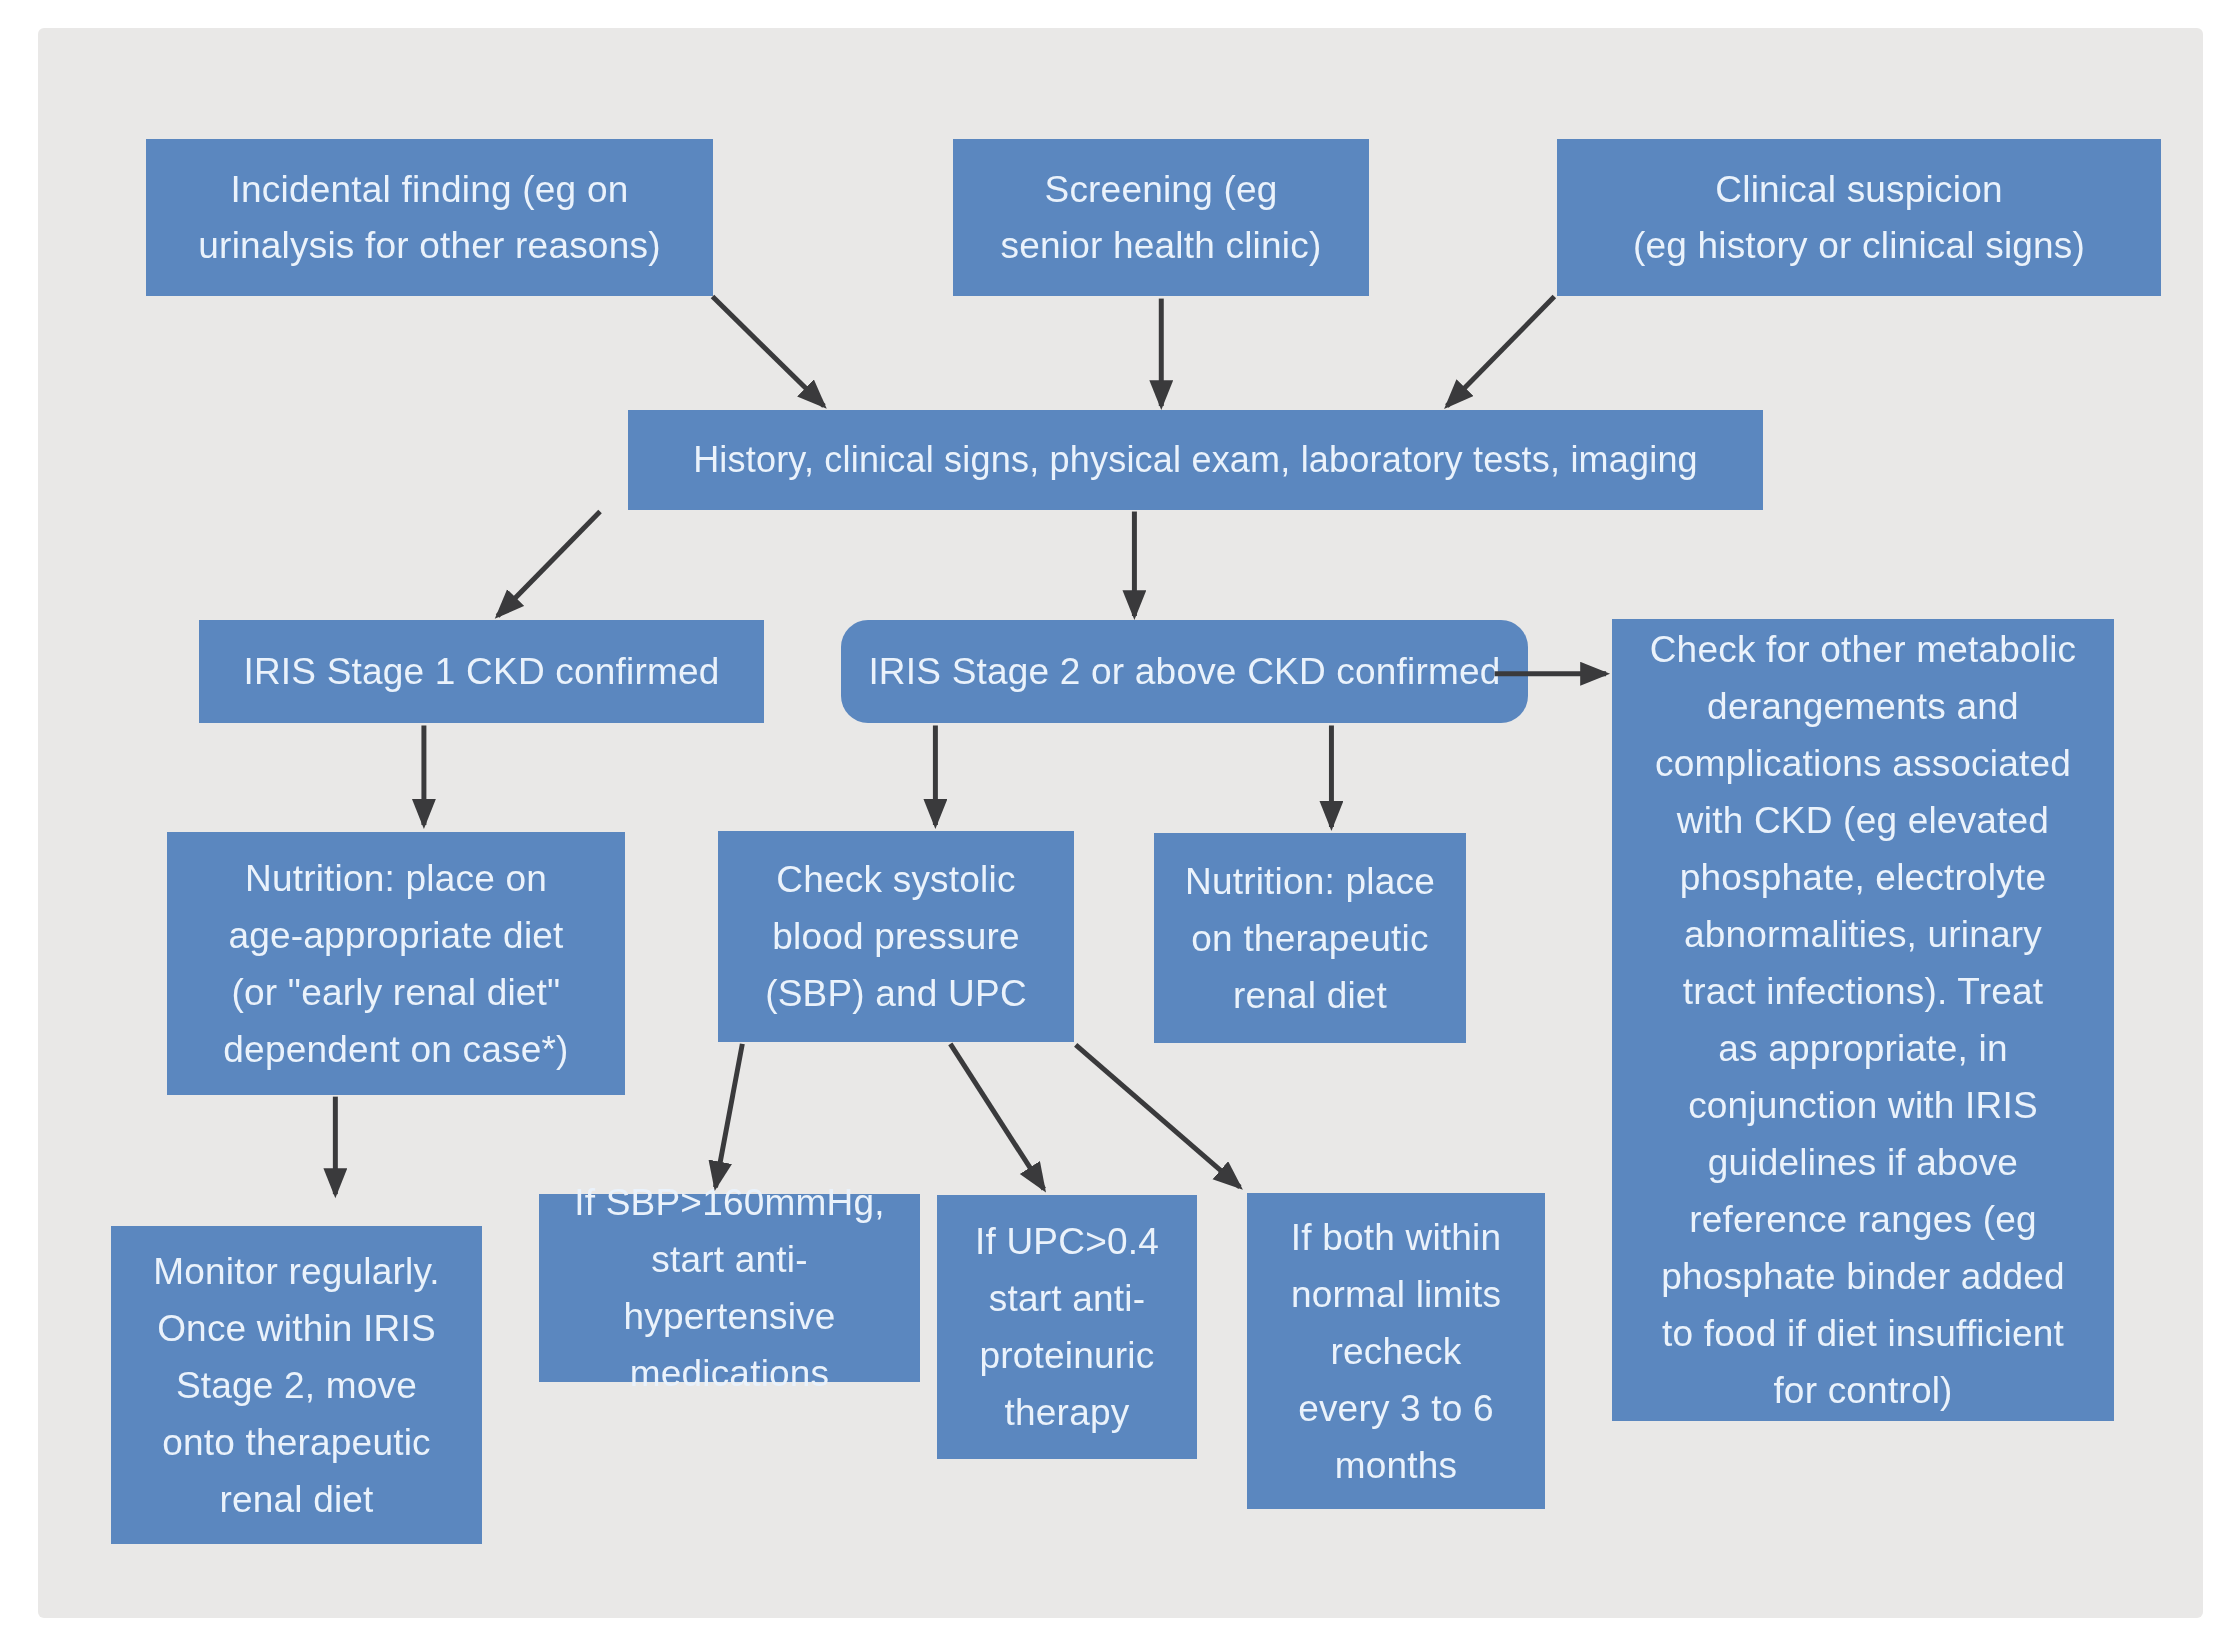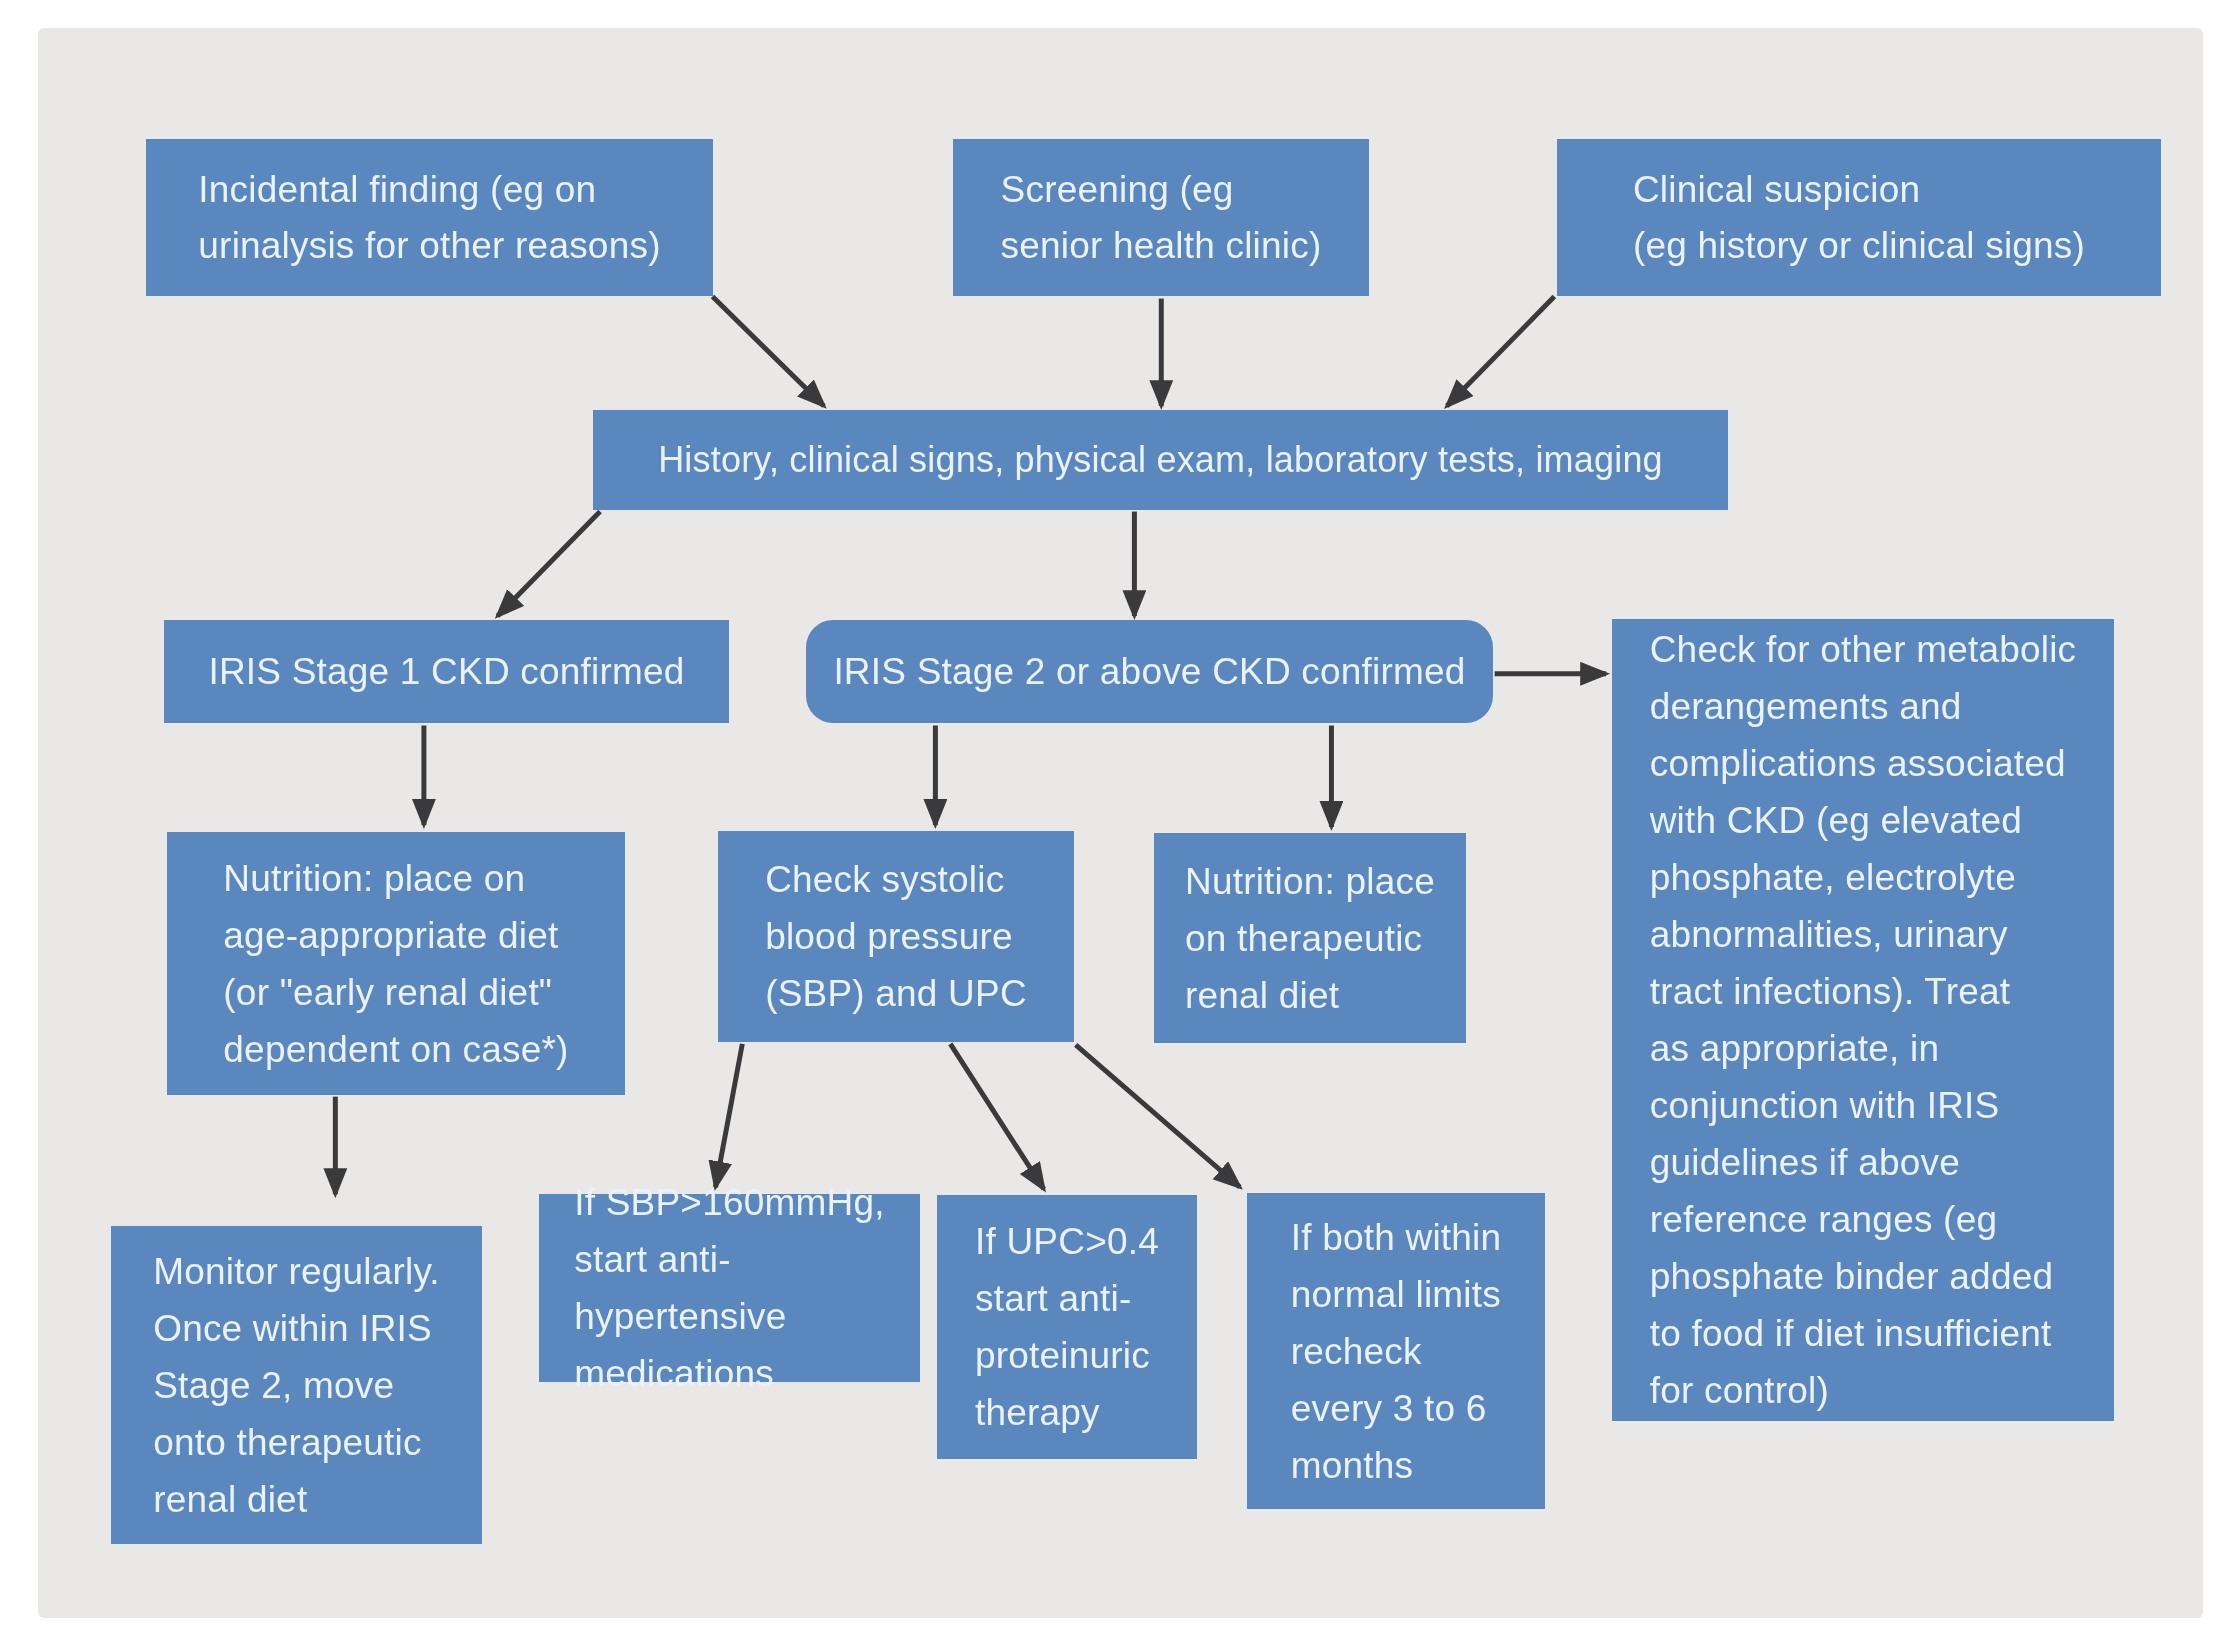--- a/index.html
+++ b/index.html
@@ -22,28 +22,28 @@
     position:absolute;
     left:38px;top:28px;width:2165px;height:1590px;
     background:var(--panel_bg);
     border-radius:6px;
   }
   .node{
     position:absolute;
     background:var(--node_fill);
     color:var(--node_text);
     display:flex;align-items:center;justify-content:center;
-    text-align:left;
+    text-align:center;
     white-space:pre-line;
     font-size:37px;
     line-height:56px;
     font-weight:300;
     letter-spacing:0.2px;
   }
-  .node.oneline{white-space:nowrap;}
+  .node.oneline{white-space:nowrap;margin-left:35px;}
   
   .n-incidental{left:146px;top:139px;width:567px;height:157px;}
   .n-screening{left:953px;top:139px;width:416px;height:157px;}
   .n-suspicion{left:1557px;top:139px;width:604px;height:157px;}
   .n-workup{left:593px;top:410px;width:1135px;height:100px;font-size:36px;}
   .n-stage1{left:164px;top:620px;width:565px;height:103px;}
   .n-stage2{left:806px;top:620px;width:687px;height:103px;border-radius:27px;}
   .n-metabolic{left:1612px;top:619px;width:502px;height:802px;font-size:37px;line-height:57px;}
   .n-nutrition-age{left:167px;top:832px;width:458px;height:263px;line-height:57px;}
   .n-check-sbp{left:718px;top:831px;width:356px;height:211px;line-height:57px;}

